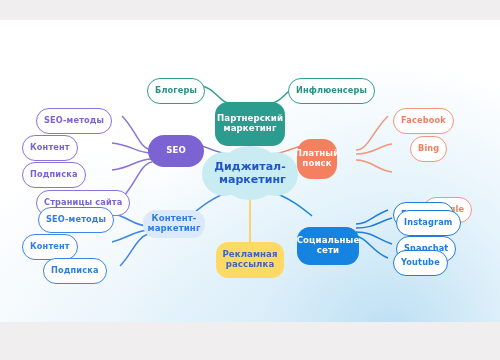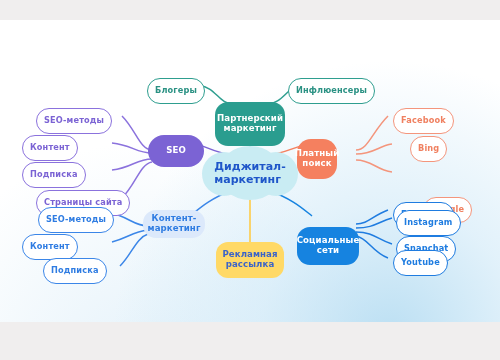--- a/index.html
+++ b/index.html
@@ -51,21 +51,21 @@
   .branch.seo      {background:#7b63d4;color:#ffffff;}
   .branch.partner  {background:#2a9d8f;color:#ffffff;}
   .branch.paid     {background:#f5805f;color:#ffffff;}
   .branch.social   {background:#1683e0;color:#ffffff;}
   .branch.content  {background:#dce9fb;color:#2f7ce2;}
   .branch.mailing  {background:#ffd966;color:#3b63c9;}
 
   
   #center-node{
     position:absolute;display:flex;align-items:center;justify-content:center;
-    color:#1f56c9;font-weight:700;font-size:11px;line-height:1.2;text-align:left;
+    color:#1f56c9;font-weight:700;font-size:11px;line-height:1.2;text-align:right;
     z-index:4;
   }
   .cloud-bg{position:absolute;background:#c9ecf3;border-radius:50%;}
   #center-label{position:relative;z-index:2;}
   .nl{display:block;}
 </style>
 </head>
 <body>
 
 <div id="stage">

